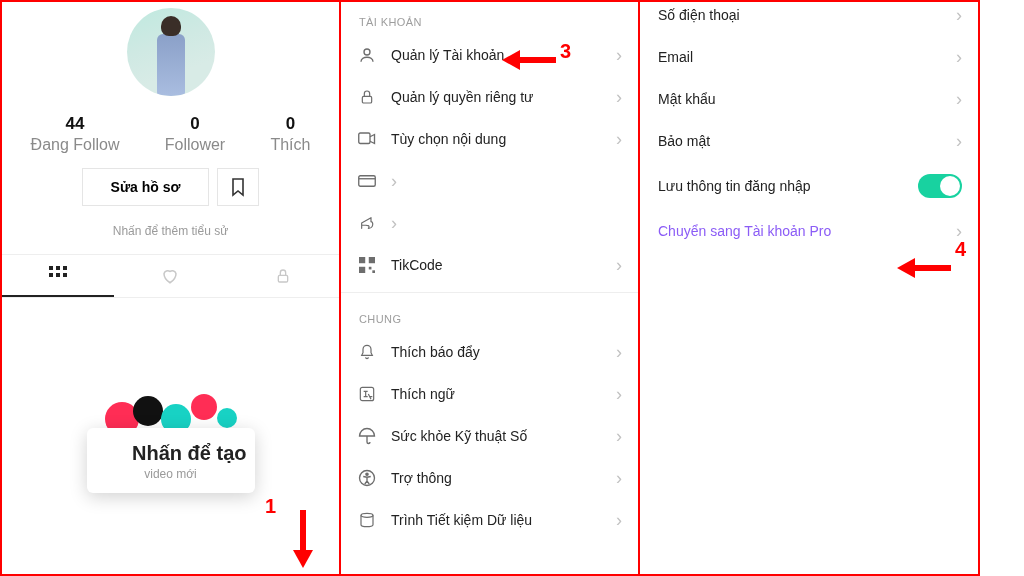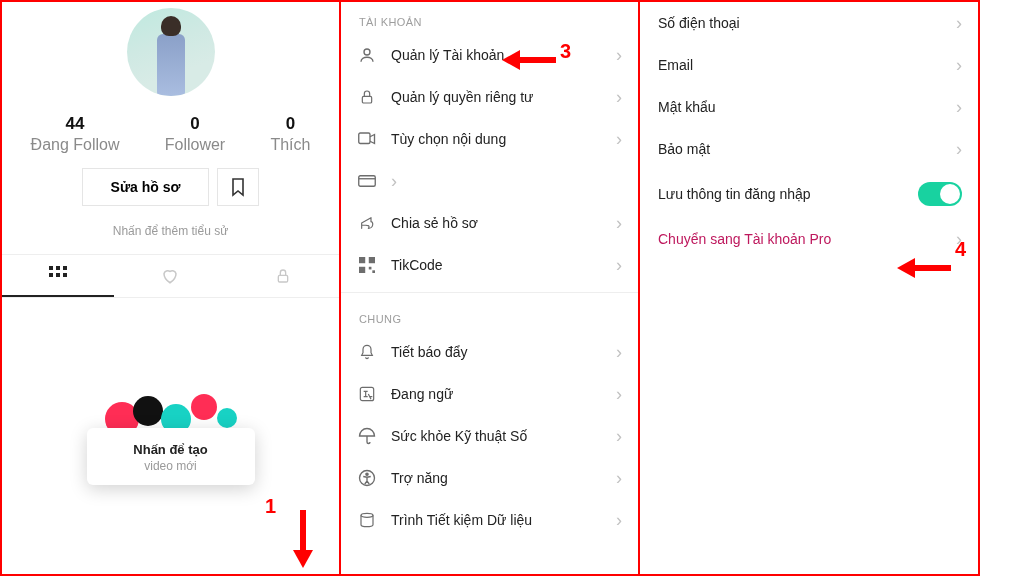--- a/index.html
+++ b/index.html
@@ -50,41 +50,41 @@
 
   .tooltip-wrap { position: relative; margin: 130px auto 0; width: 168px; }
   .tooltip {
     background: #fff; border-radius: 6px; box-shadow: 0 4px 18px rgba(0,0,0,.18);
     padding: 14px 8px 12px; text-align: center; position: relative;
   }
   .tooltip::after{
     content:""; position:absolute; bottom:-8px; left:50%; transform:translateX(-50%);
     border:8px solid transparent; border-top-color:#fff;
   }
-  .tooltip-title { font-weight:700; font-size:13px; color:#222; }
+  .tooltip-title { font-weight:700; font-size:20px; color:#222;text-align:right; }
   .tooltip-sub { font-size:12px; color:#9a9a9a; margin-top:2px;}
   .splash { position:absolute; top:-30px; left:18px; width:132px; height:38px; pointer-events:none;}
   .splash .b{ position:absolute; border-radius:50%;}
   .splash .b1{ width:34px;height:34px;background:#ff2d55;left:0;top:4px;}
   .splash .b2{ width:30px;height:30px;background:#111;left:28px;top:-2px;}
   .splash .b3{ width:30px;height:30px;background:#18d2c4;left:56px;top:6px;}
   .splash .b4{ width:26px;height:26px;background:#ff2d55;left:86px;top:-4px;}
   .splash .b5{ width:20px;height:20px;background:#18d2c4;left:112px;top:10px;}
 
   
   .section-hdr { font-size: 11px; color:#9d9d9d; letter-spacing:.4px; padding: 14px 18px 6px; text-transform: uppercase;}
   .row {
     display:flex; align-items:center; gap:14px; padding: 12px 16px; cursor:pointer;
     border-bottom: 0; font-size: 14px; color:#222;
   }
   .row.gap-after { margin-bottom: 4px; }
   .row .lbl { flex:1; }
   .row .icon-slot { width:20px; display:flex; justify-content:center; color:#6d6d6d;}
   .chev { color:#c2c2c2; font-size:18px; line-height:1;}
-  .row.highlight .lbl{ color:#be185d; }
+  .row.highlight .lbl{ color:#8b5cf6; }
 
   .col3 .row { padding-left: 18px; padding-right: 16px; }
 
   .toggle {
     width:44px; height:24px; border-radius:12px; background:#18d2a0;
     position:relative; flex:none;
   }
   .toggle::after{
     content:""; position:absolute; width:20px;height:20px; background:#fff; border-radius:50%;
     top:2px; right:2px;
@@ -213,21 +213,20 @@
         </svg>
       </span>
     <span class="chev">›</span>
   </div>
   <div class="row">
     <span class="icon-slot">
         <svg width="18" height="16" viewBox="0 0 24 24" fill="none" stroke="#6d6d6d" stroke-width="1.8">
           <path d="M4 12l14-8v6c4 0 4 10-4 10 3-4 0-5-10-5v5L4 12z" stroke-linejoin="round"></path>
         </svg>
       </span>
-    <span class="lbl">Chia sẻ hồ sơ</span>
     <span class="chev">›</span>
   </div>
   <div class="row gap-after">
     <span class="icon-slot">
         <svg width="16" height="16" viewBox="0 0 18 18" fill="#6d6d6d">
           <rect x="0" y="0" width="7" height="7"></rect>
           <rect x="11" y="0" width="7" height="7"></rect>
           <rect x="0" y="11" width="7" height="7"></rect>
           <rect x="11" y="11" width="3" height="3"></rect>
           <rect x="15" y="15" width="3" height="3"></rect>
@@ -241,67 +240,67 @@
 
   <div class="section-hdr">CHUNG</div>
 
   <div class="row">
     <span class="icon-slot">
         <svg width="16" height="18" viewBox="0 0 24 24" fill="none" stroke="#6d6d6d" stroke-width="1.8">
           <path d="M6 8a6 6 0 1 1 12 0v5l2 4H4l2-4V8z"></path>
           <path d="M10 20a2 2 0 0 0 4 0"></path>
         </svg>
       </span>
-    <span class="lbl">Tiết báo đẩy</span>
+    <span class="lbl">Thích báo đẩy</span>
     <span class="chev">›</span>
   </div>
   <div class="row">
     <span class="icon-slot">
         <svg width="16" height="16" viewBox="0 0 24 24" fill="none" stroke="#6d6d6d" stroke-width="1.8">
           <rect x="2" y="2" width="20" height="20" rx="3"></rect>
           <path d="M7 8h6M10 8v8m-3 0h6M14 12l4 8m-2-4h4"></path>
         </svg>
       </span>
-    <span class="lbl">Đang ngữ</span>
+    <span class="lbl">Thích ngữ</span>
     <span class="chev">›</span>
   </div>
   <div class="row">
     <span class="icon-slot">
         <svg width="18" height="18" viewBox="0 0 24 24" fill="none" stroke="#6d6d6d" stroke-width="1.8">
           <path d="M12 2a10 10 0 0 0-10 10h20A10 10 0 0 0 12 2zM12 12v8a2 2 0 0 0 4 0"></path>
         </svg>
       </span>
     <span class="lbl">Sức khỏe Kỹ thuật Số</span>
     <span class="chev">›</span>
   </div>
   <div class="row">
     <span class="icon-slot">
         <svg width="18" height="18" viewBox="0 0 24 24" fill="none" stroke="#6d6d6d" stroke-width="1.8">
           <circle cx="12" cy="12" r="10"></circle>
           <circle cx="12" cy="7" r="1.5" fill="#6d6d6d"></circle>
           <path d="M7 10l5 1 5-1M12 11v5m-3 4 3-4 3 4"></path>
         </svg>
       </span>
-    <span class="lbl">Trợ năng</span>
+    <span class="lbl">Trợ thông</span>
     <span class="chev">›</span>
   </div>
   <div class="row">
     <span class="icon-slot">
         <svg width="16" height="18" viewBox="0 0 24 24" fill="none" stroke="#6d6d6d" stroke-width="1.8">
           <ellipse cx="12" cy="5" rx="9" ry="3"></ellipse>
           <path d="M3 5v14c0 1.7 4 3 9 3s9-1.3 9-3V5"></path>
         </svg>
       </span>
     <span class="lbl">Trình Tiết kiệm Dữ liệu</span>
     <span class="chev">›</span>
   </div>
 </div>
 
 <div class="col col3">
-  <div class="row" style="padding-top:12px">
+  <div class="row" style="padding-top:4px">
     <span class="lbl">Số điện thoại</span>
     <span class="chev">›</span>
   </div>
   <div class="row">
     <span class="lbl">Email</span>
     <span class="chev">›</span>
   </div>
   <div class="row">
     <span class="lbl">Mật khẩu</span>
     <span class="chev">›</span>

